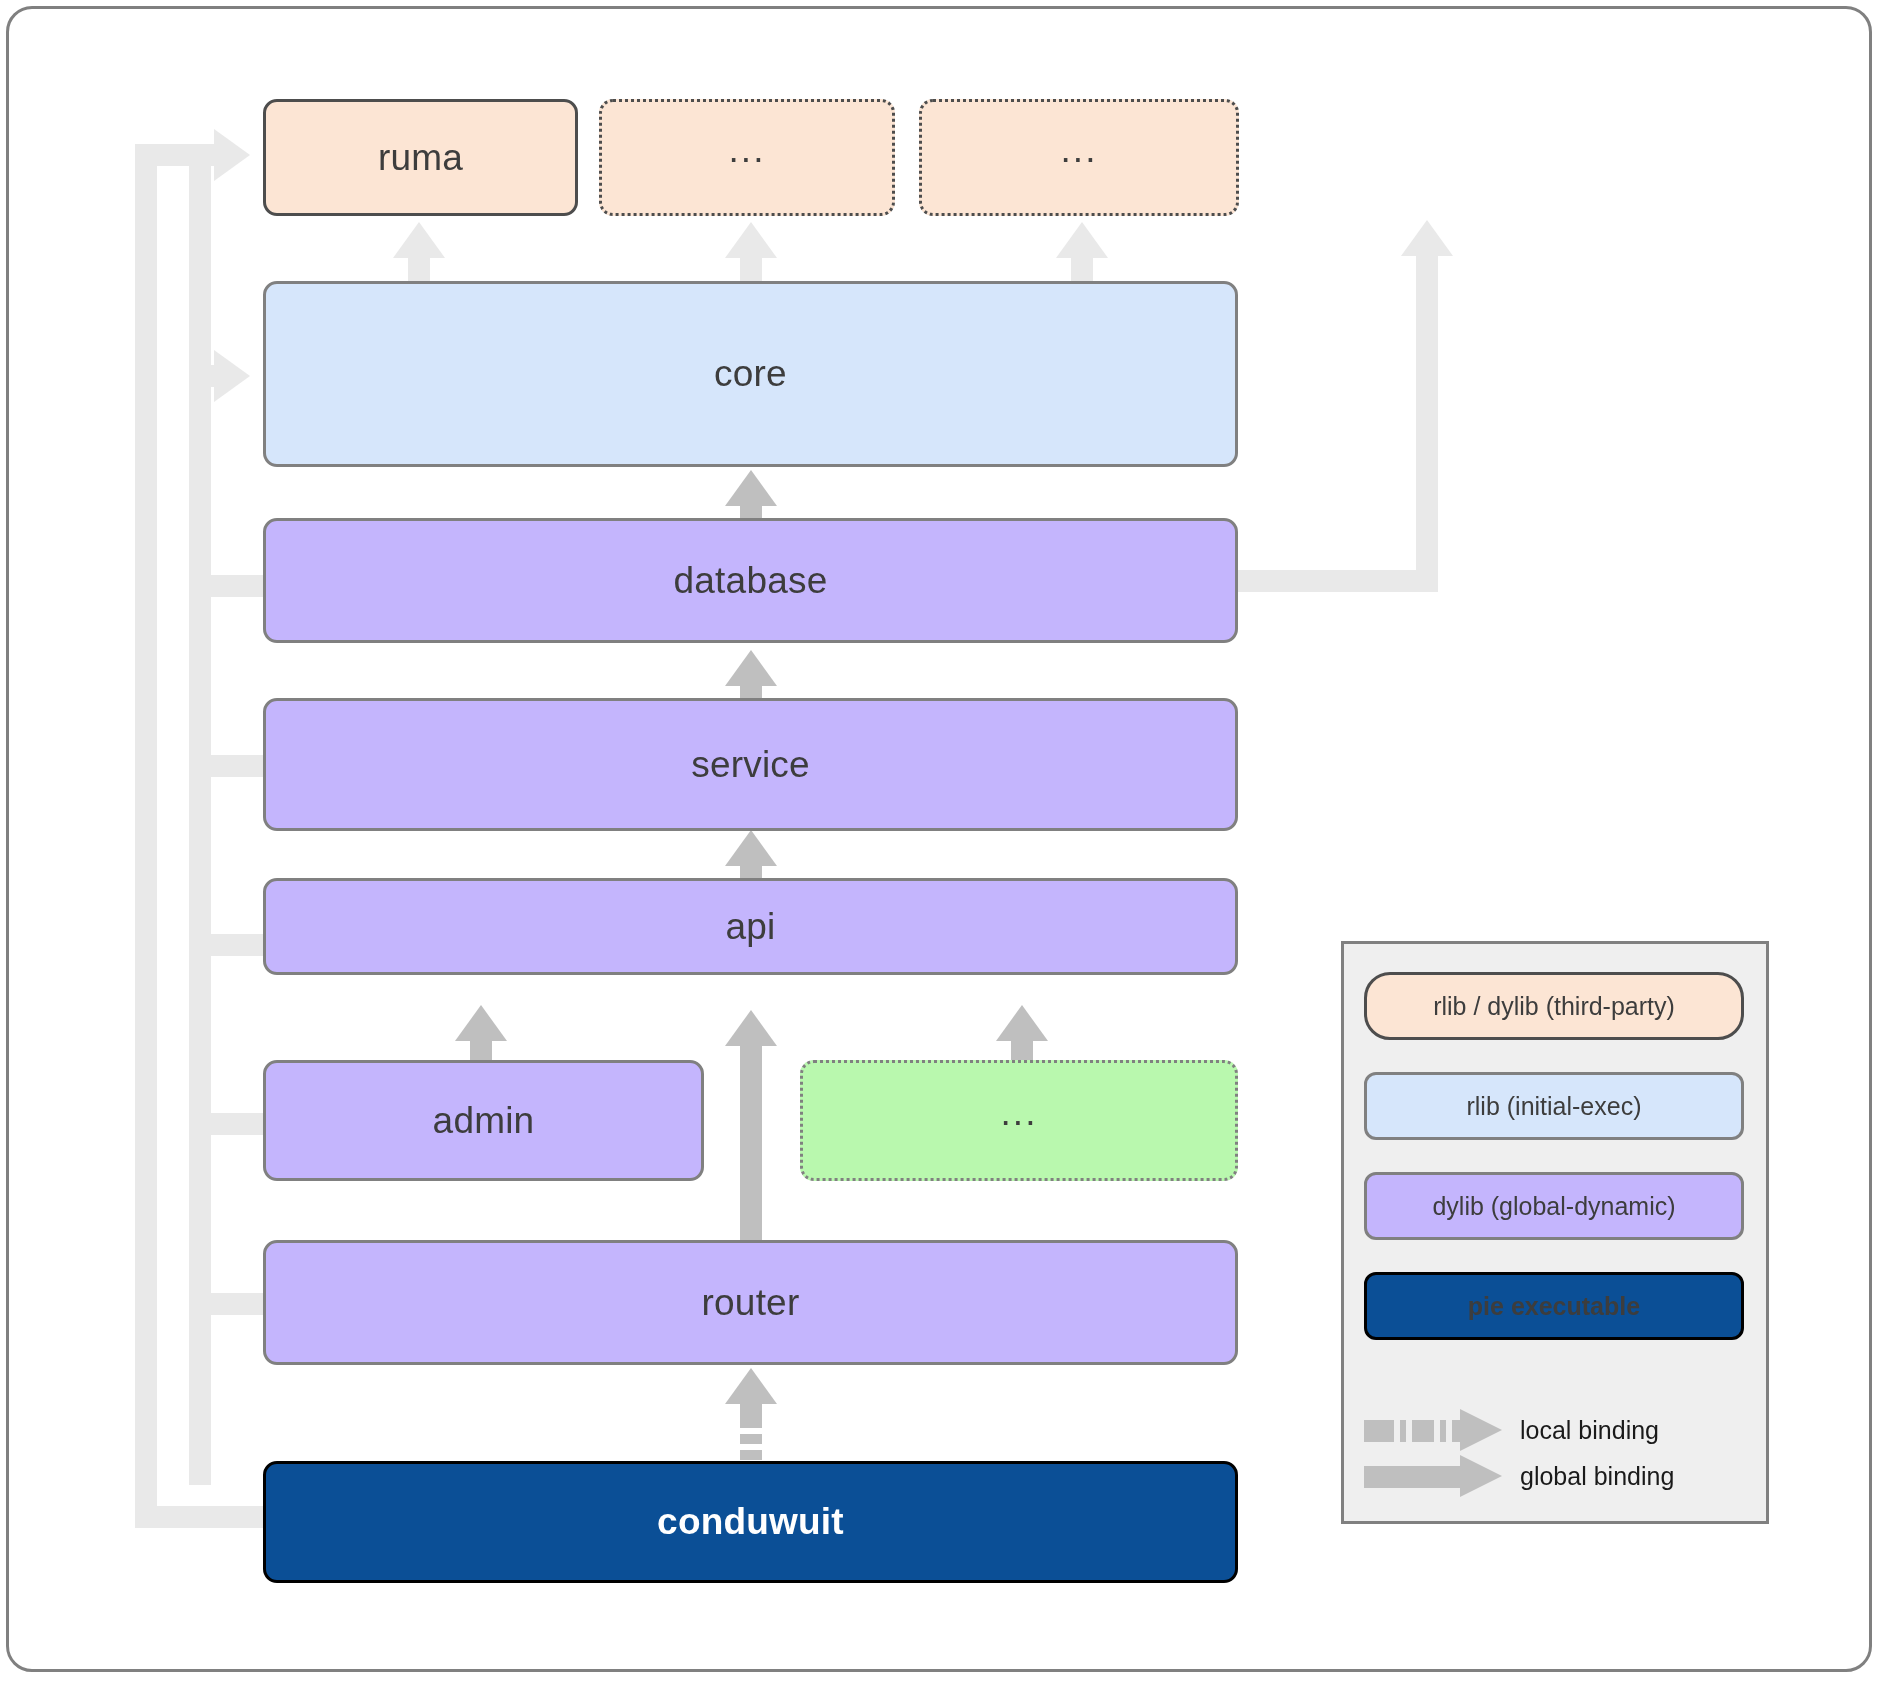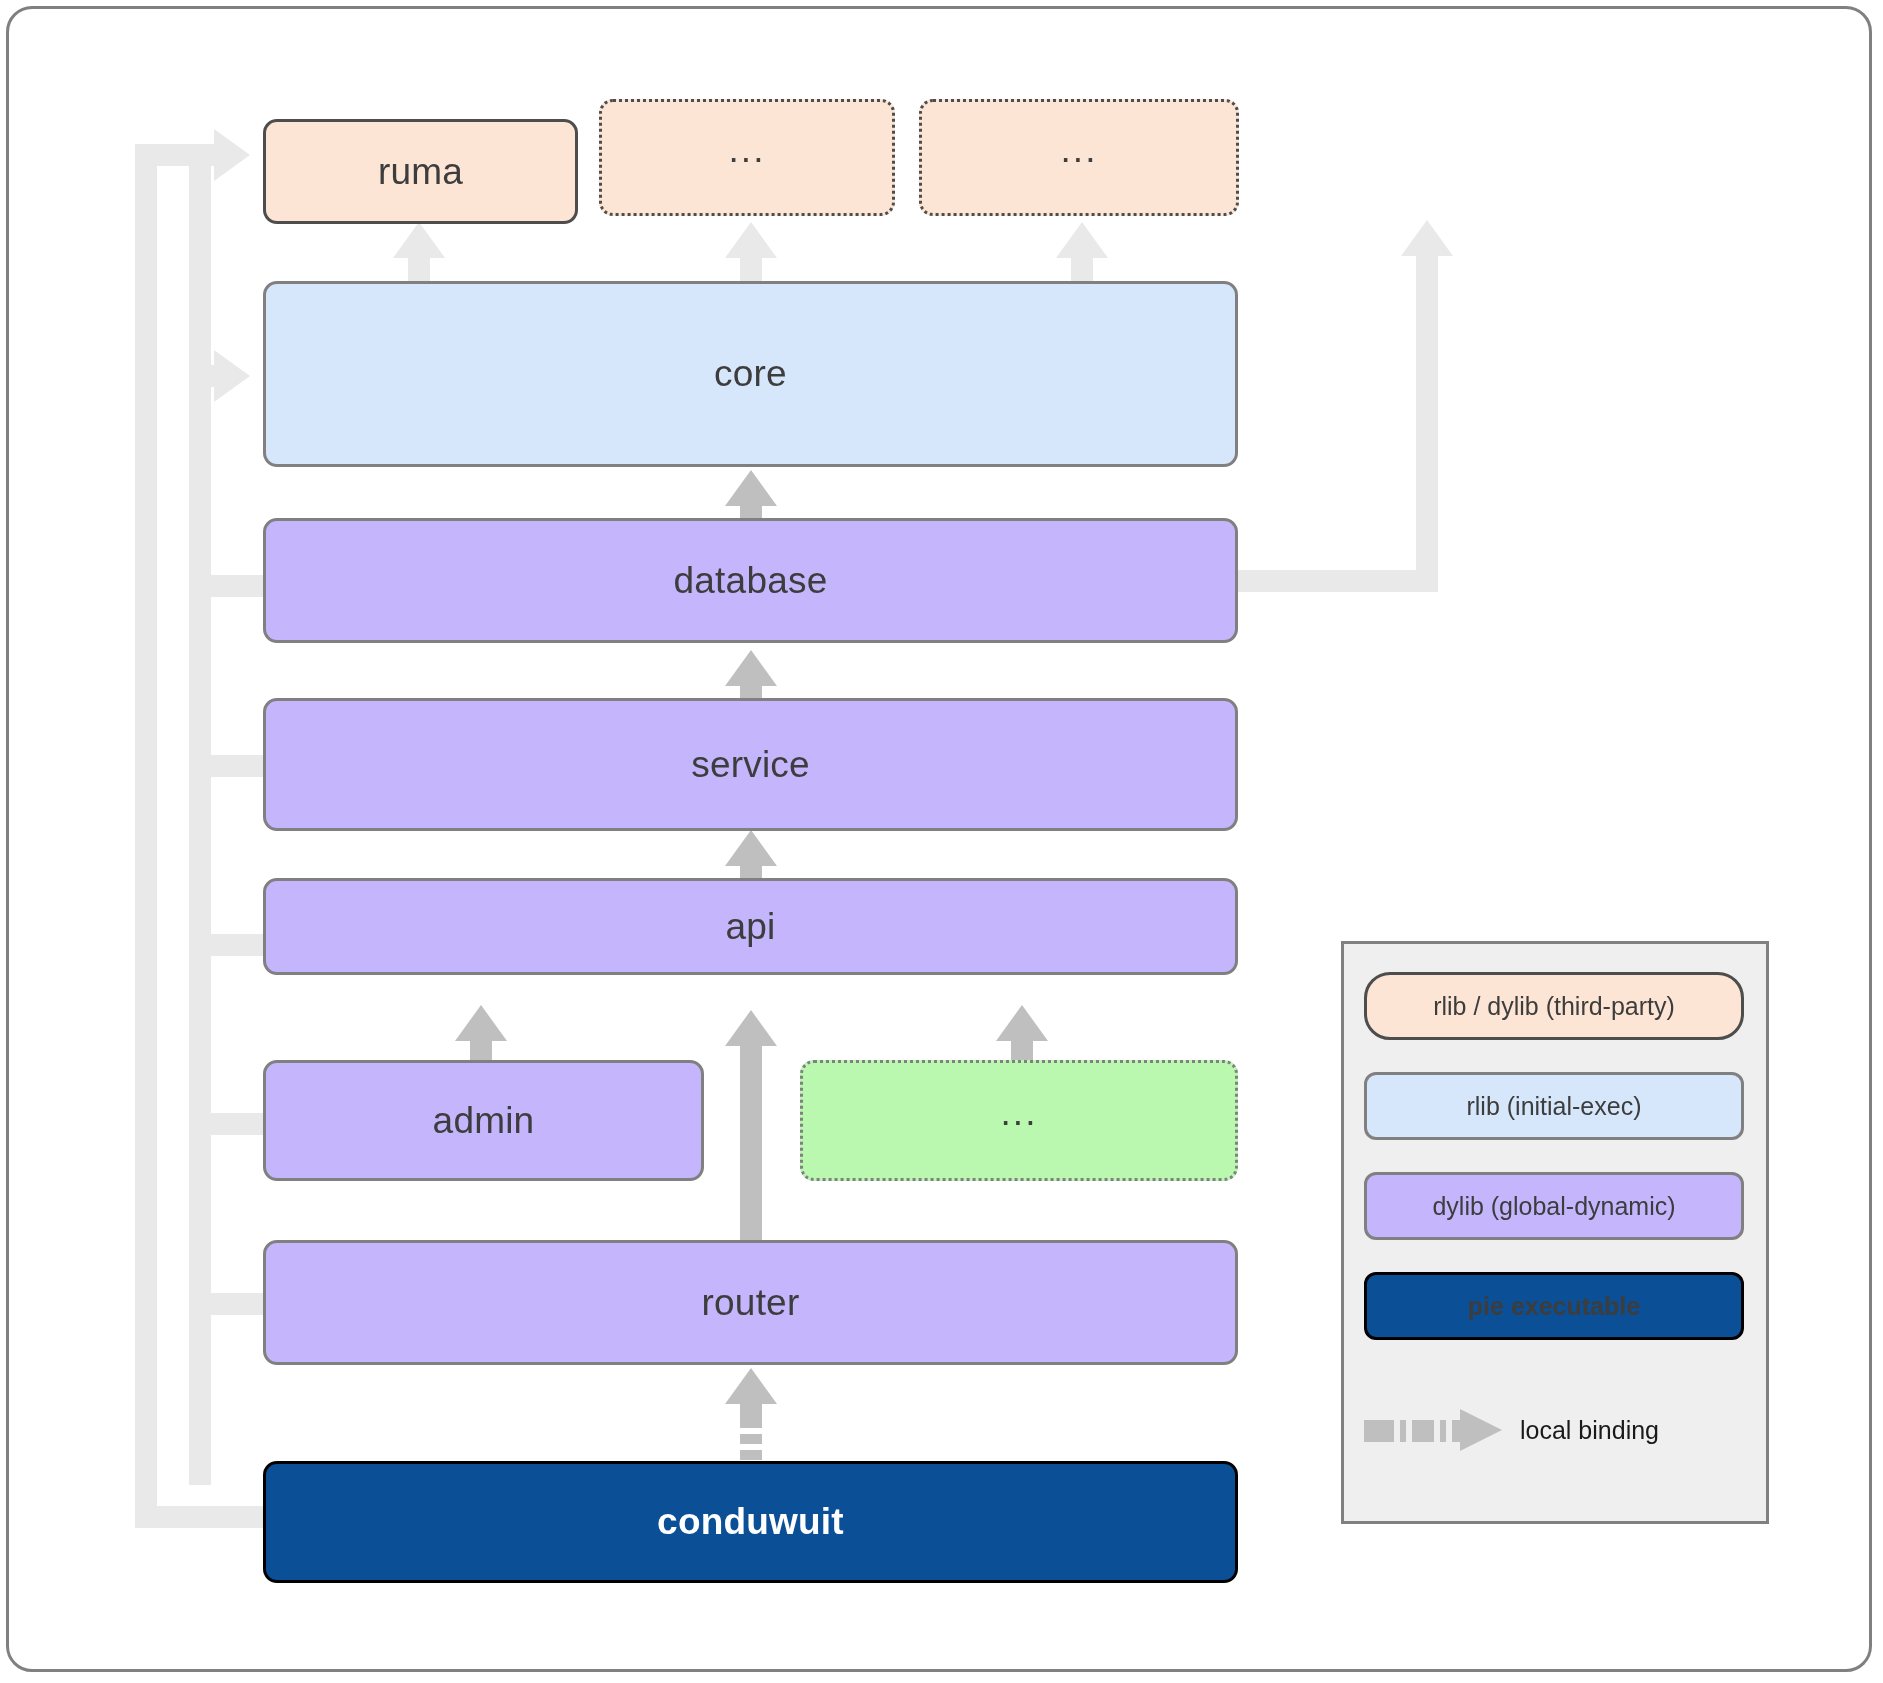--- a/index.html
+++ b/index.html
@@ -235,21 +235,21 @@
   <div class="arrow-up dark" style="left:455px; top:1005px;"></div>
 
   <div class="seg dark" style="left:1011px; top:1035px; width:22px; height:30px;"></div>
   <div class="arrow-up dark" style="left:996px; top:1005px;"></div>
 
   <div class="seg dark" style="left:740px; top:1400px; width:22px; height:60px;"></div>
   <div class="dash-tick" style="left:740px; top:1428px; width:22px; height:6px;"></div>
   <div class="dash-tick" style="left:740px; top:1444px; width:22px; height:6px;"></div>
   <div class="arrow-up dark" style="left:725px; top:1368px;"></div>
 
-  <div class="node t-third" style="left:263px; top:99px; width:315px; height:105px;margin-top:20px;">
+  <div class="node t-third" style="left:263px; top:99px; width:315px; height:117px;">
     <span>ruma</span>
   </div>
 
   <div class="node t-third-dotted ellipsis" style="left:599px; top:99px; width:296px; height:117px;">
     <span>...</span>
   </div>
 
   <div class="node t-third-dotted ellipsis" style="left:919px; top:99px; width:320px; height:117px;">
     <span>...</span>
   </div>
@@ -306,14 +306,21 @@
         <span class="bar"></span>
         <span class="gap" style="left:30px;"></span>
         <span class="gap" style="left:42px;"></span>
         <span class="gap" style="left:70px;"></span>
         <span class="gap" style="left:82px;"></span>
         <span class="head"></span>
       </span>
       <span class="legend-label">local binding</span>
     </div>
 
+    <div class="legend-row" style="top:502px;">
+      <span class="swatch">
+        <span class="bar"></span>
+        <span class="head"></span>
+      </span>
+      <span class="legend-label">global binding</span>
+    </div>
   </div>
 </div>
 
 </body></html>

